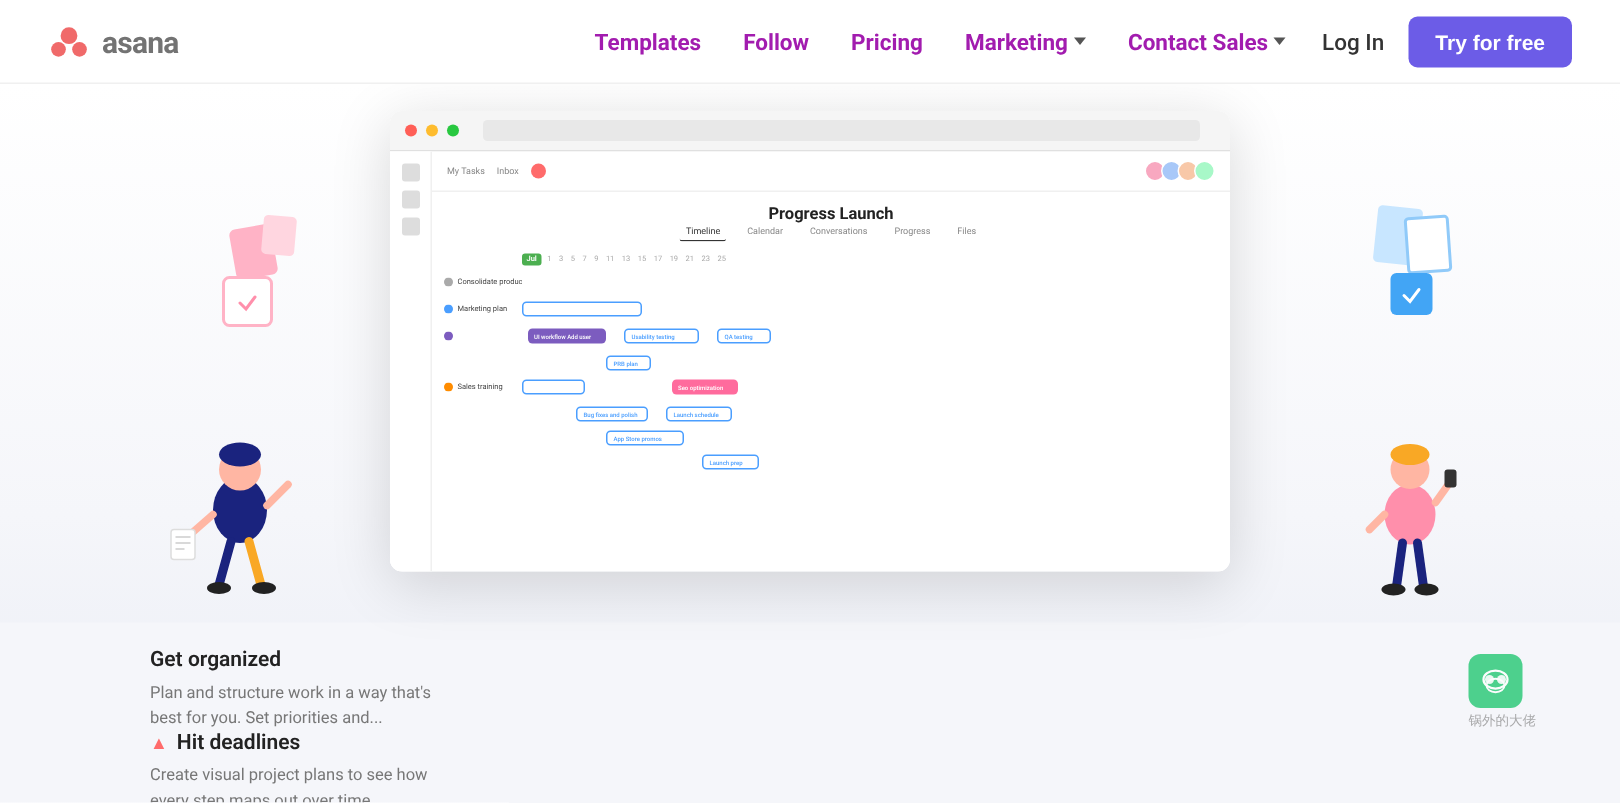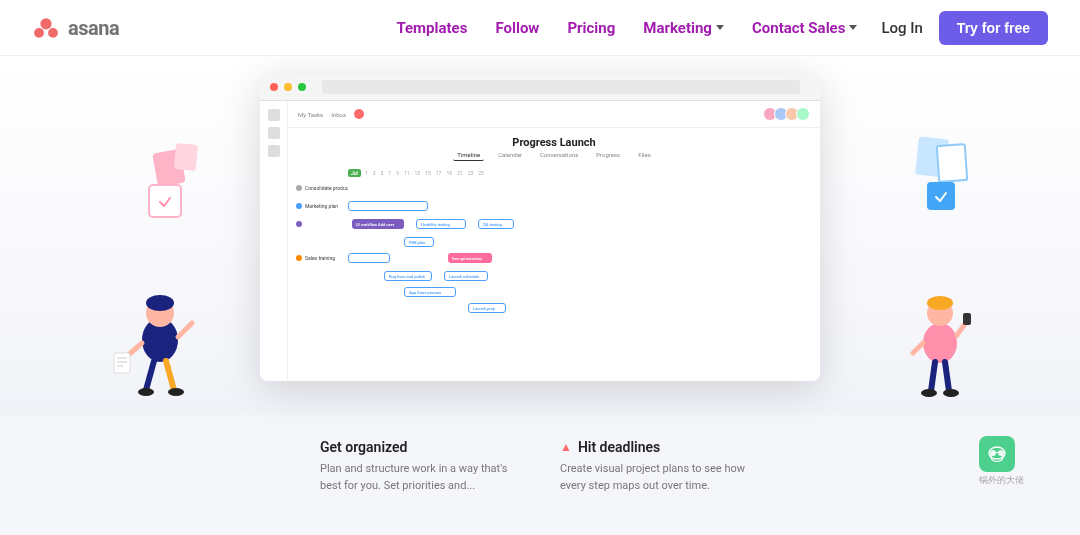--- a/index.html
+++ b/index.html
@@ -298,20 +298,21 @@
     .features-section {
       background: #f5f6fa;
       display: flex;
       justify-content: center;
       gap: 0;
       padding: 24px 80px 0;
       position: absolute;
       bottom: 0;
       left: 0; right: 0;
       height: 120px;
+      flex-direction: column;
     }
     .feature-item {
       flex: 1;
       max-width: 240px;
       padding: 0 20px;
     }
     .feature-title {
       font-size: 14px;
       font-weight: 600;
       color: #222;

